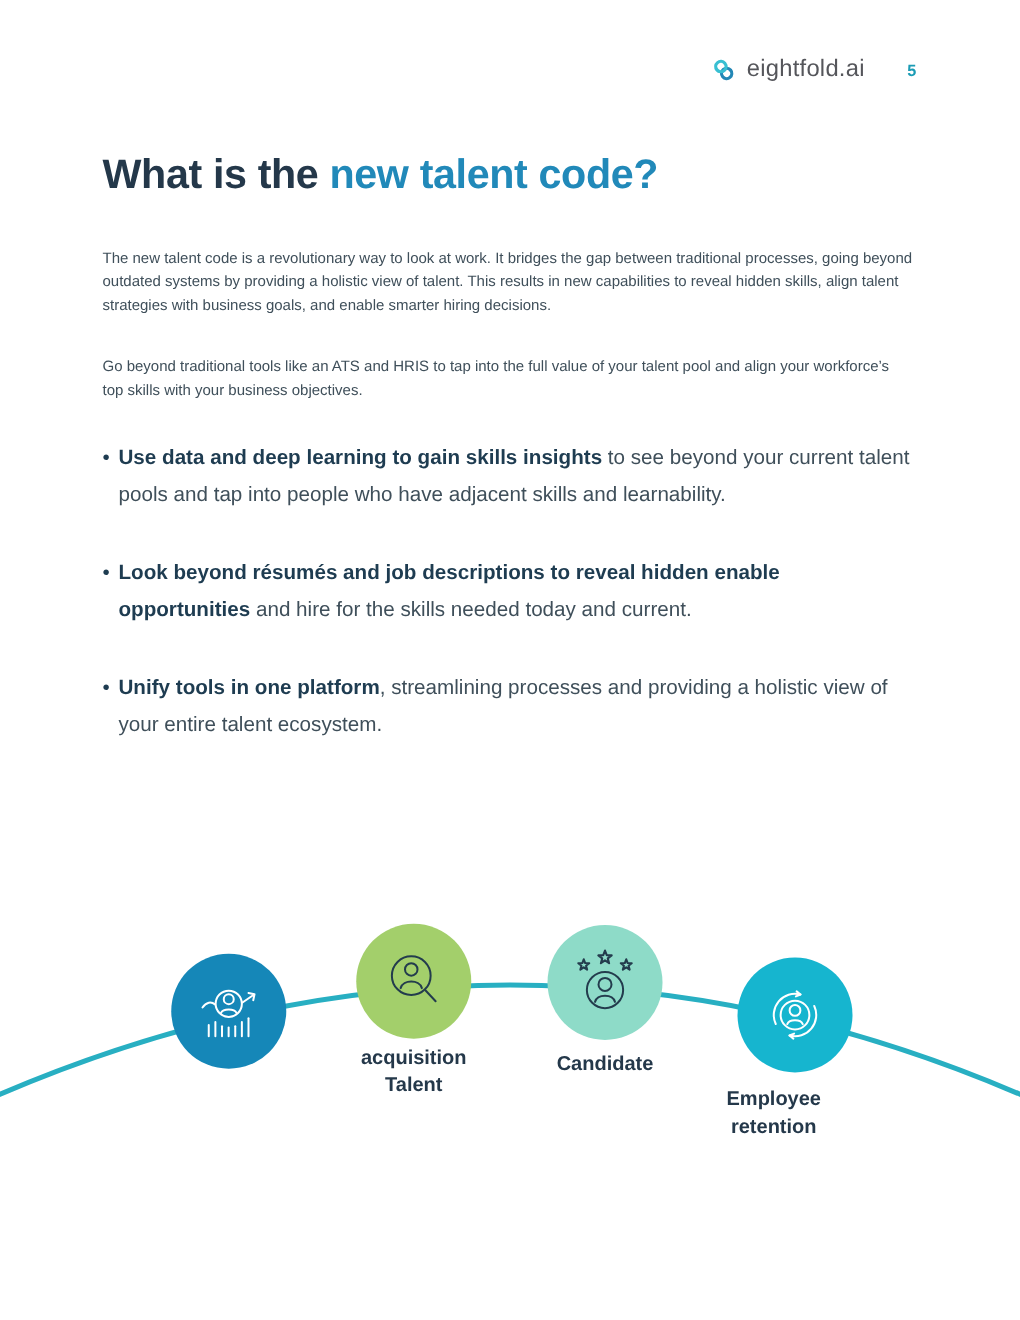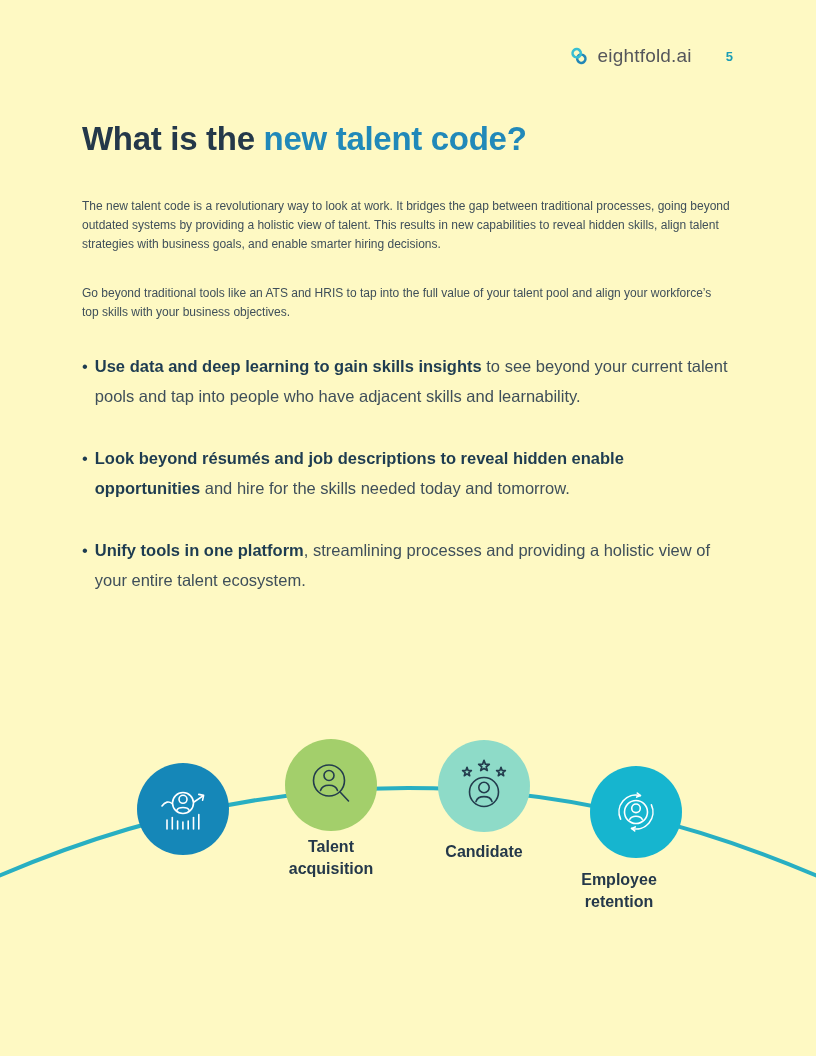--- a/index.html
+++ b/index.html
@@ -1,19 +1,19 @@
 <!DOCTYPE html>
 <html><head>
 <meta charset="utf-8">
 <style>
   * { margin:0; padding:0; box-sizing:border-box; }
   html,body { background:#e8e8e8; }
   .page {
     position:relative; width:816px; height:1056px; margin:0 auto;
-    background:#fef9c3; overflow:hidden;
+    background:#ffffff; overflow:hidden;
     font-family:"Liberation Sans", sans-serif;
   }
 
   
   .hdr {
     position:absolute; top:45px; right:83px;
     display:flex; align-items:center; gap:34px;
   }
   .brand { display:flex; align-items:center; gap:7px; }
   .brand-name { font-size:19px; color:#55565b; letter-spacing:.2px; }
@@ -74,21 +74,21 @@
     <p class="para">The new talent code is a revolutionary way to look at work. It bridges the gap between traditional processes, going beyond outdated systems by providing a holistic view of talent. This results in new capabilities to reveal hidden skills, align talent strategies with business goals, and enable smarter hiring decisions.</p>
     <p class="para">Go beyond traditional tools like an ATS and HRIS to tap into the full value of your talent pool and align your workforce’s top skills with your business objectives.</p>
 
     <div class="bullet">
       <span class="marker">•</span>
       <span class="btext"><strong>Use data and deep learning to gain skills insights</strong><span> to see beyond your current talent pools and tap into people who have adjacent skills and learnability.</span></span>
     </div>
 
     <div class="bullet">
       <span class="marker">•</span>
-      <span class="btext"><strong>Look beyond résumés and job descriptions to reveal hidden enable opportunities</strong><span> and hire for the skills needed today and tomorrow.</span></span>
+      <span class="btext"><strong>Look beyond résumés and job descriptions to reveal hidden enable opportunities</strong><span> and hire for the skills needed today and current.</span></span>
     </div>
 
     <div class="bullet">
       <span class="marker">•</span>
       <span class="btext"><strong>Unify tools in one platform</strong><span>, streamlining processes and providing a holistic view of your entire talent ecosystem.</span></span>
     </div>
   </div>
 
   <div class="pillars">
     <svg class="curve-svg" width="816" height="1056" viewBox="0 0 816 1056">
@@ -141,22 +141,22 @@
         <path d="M12.6 35.2 A17 17 0 0 1 32.4 11.6"></path>
         <path d="M28.7 13.1 L32.4 11.6 L29.3 9.1"></path>
         <path d="M43.4 20.8 A17 17 0 0 1 23.6 44.4"></path>
         <path d="M27.3 42.9 L23.6 44.4 L26.7 46.9"></path>
       </svg>
     </div>
 
     <div class="plabel pl1">
     </div>
     <div class="plabel pl2">
+      <div>acquisition</div>
       <div>Talent</div>
-      <div>acquisition</div>
     </div>
     <div class="plabel pl3">
       <div>Candidate</div>
     </div>
     <div class="plabel pl4">
       <div>Employee</div>
       <div>retention</div>
     </div>
   </div>
 

